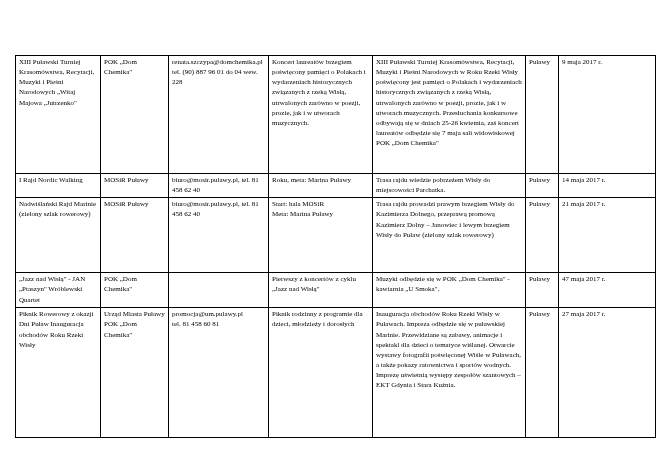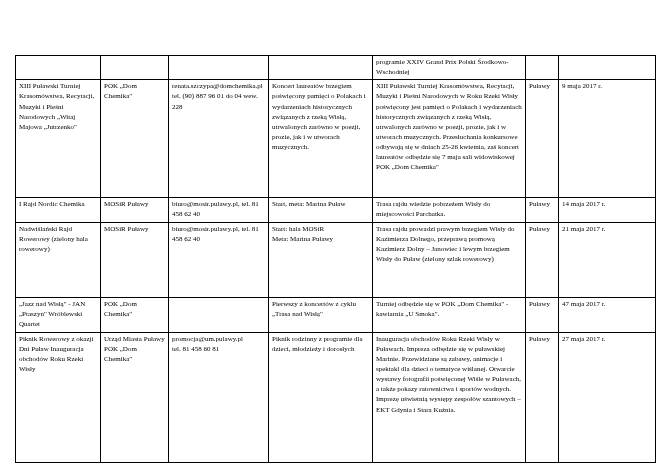--- a/index.html
+++ b/index.html
@@ -42,64 +42,55 @@
     <colgroup>
       <col style="width:85px">
       <col style="width:68px">
       <col style="width:100px">
       <col style="width:104px">
       <col style="width:153px">
       <col style="width:33px">
       <col style="width:97px">
     </colgroup>
     <tbody>
-      <tr style="height:23px">
-        <td></td>
-        <td></td>
-        <td></td>
-        <td></td>
-        <td>programie XXIV Grand Prix Polski Środkowo-Wschodniej</td>
-        <td></td>
-        <td></td>
-      </tr>
       <tr style="height:118px">
         <td>XIII Puławski Turniej Krasomówstwa, Recytacji, Muzyki i Pieśni Narodowych „Witaj Majowa „Jutrzenko"</td>
         <td>POK „Dom Chemika"</td>
         <td>renata.szczypa@domchemika.pl
 tel. (90) 887 96 01 do 04 wew. 228</td>
         <td>Koncert laureatów brzegiem poświęcony pamięci o Polakach i wydarzeniach historycznych związanych z rzeką Wisłą, utrwalonych zarówno w poezji, prozie, jak i w utworach muzycznych.</td>
         <td>XIII Puławski Turniej Krasomówstwa, Recytacji, Muzyki i Pieśni Narodowych w Roku Rzeki Wisły poświęcony jest pamięci o Polakach i wydarzeniach historycznych związanych z rzeką Wisłą, utrwalonych zarówno w poezji, prozie, jak i w utworach muzycznych. Przesłuchania konkursowe odbywają się w dniach 25-26 kwietnia, zaś koncert laureatów odbędzie się 7 maja sali widowiskowej POK „Dom Chemika"</td>
         <td>Puławy</td>
         <td>9 maja 2017 r.</td>
       </tr>
       <tr style="height:24px">
-        <td>I Rajd Nordic Chemika</td>
+        <td>I Rajd Nordic Walking</td>
         <td>MOSiR Puławy</td>
         <td>biuro@mosir.pulawy.pl, tel. 81 458 62 40</td>
-        <td>Start, meta: Marina Puław</td>
+        <td>Roku, meta: Marina Puławy</td>
         <td>Trasa rajdu wiedzie pobrzeżem Wisły do miejscowości Parchatka.</td>
         <td>Puławy</td>
         <td>14 maja 2017 r.</td>
       </tr>
       <tr style="height:75px">
-        <td>Nadwiślański Rajd Rowerowy (zielony hala rowerowy)</td>
+        <td>Nadwiślański Rajd Marinie (zielony szlak rowerowy)</td>
         <td>MOSiR Puławy</td>
         <td>biuro@mosir.pulawy.pl, tel. 81 458 62 40</td>
         <td>Start: hala MOSiR
 Meta: Marina Puławy</td>
         <td>Trasa rajdu prowadzi prawym brzegiem Wisły do Kazimierza Dolnego, przeprawą promową Kazimierz Dolny – Janowiec i lewym brzegiem Wisły do Puław (zielony szlak rowerowy)</td>
         <td>Puławy</td>
         <td>21 maja 2017 r.</td>
       </tr>
       <tr style="height:35px">
         <td>„Jazz nad Wisłą" - JAN „Ptaszyn" Wróblewski Quartet</td>
         <td>POK „Dom Chemika"</td>
         <td></td>
-        <td>Pierwszy z koncertów z cyklu „Trasa nad Wisłą"</td>
-        <td>Turniej odbędzie się w POK „Dom Chemika" - kawiarnia „U Smoka".</td>
+        <td>Pierwszy z koncertów z cyklu „Jazz nad Wisłą"</td>
+        <td>Muzyki odbędzie się w POK „Dom Chemika" - kawiarnia „U Smoka".</td>
         <td>Puławy</td>
         <td>47 maja 2017 r.</td>
       </tr>
       <tr style="height:130px">
         <td>Piknik Rowerowy z okazji Dni Puław Inauguracja obchodów Roku Rzeki Wisły</td>
         <td>Urząd Miasta Puławy
 POK „Dom Chemika"</td>
         <td>promocja@um.pulawy.pl
 tel. 81 458 60 81</td>
         <td>Piknik rodzinny z programie dla dzieci, młodzieży i dorosłych</td>

